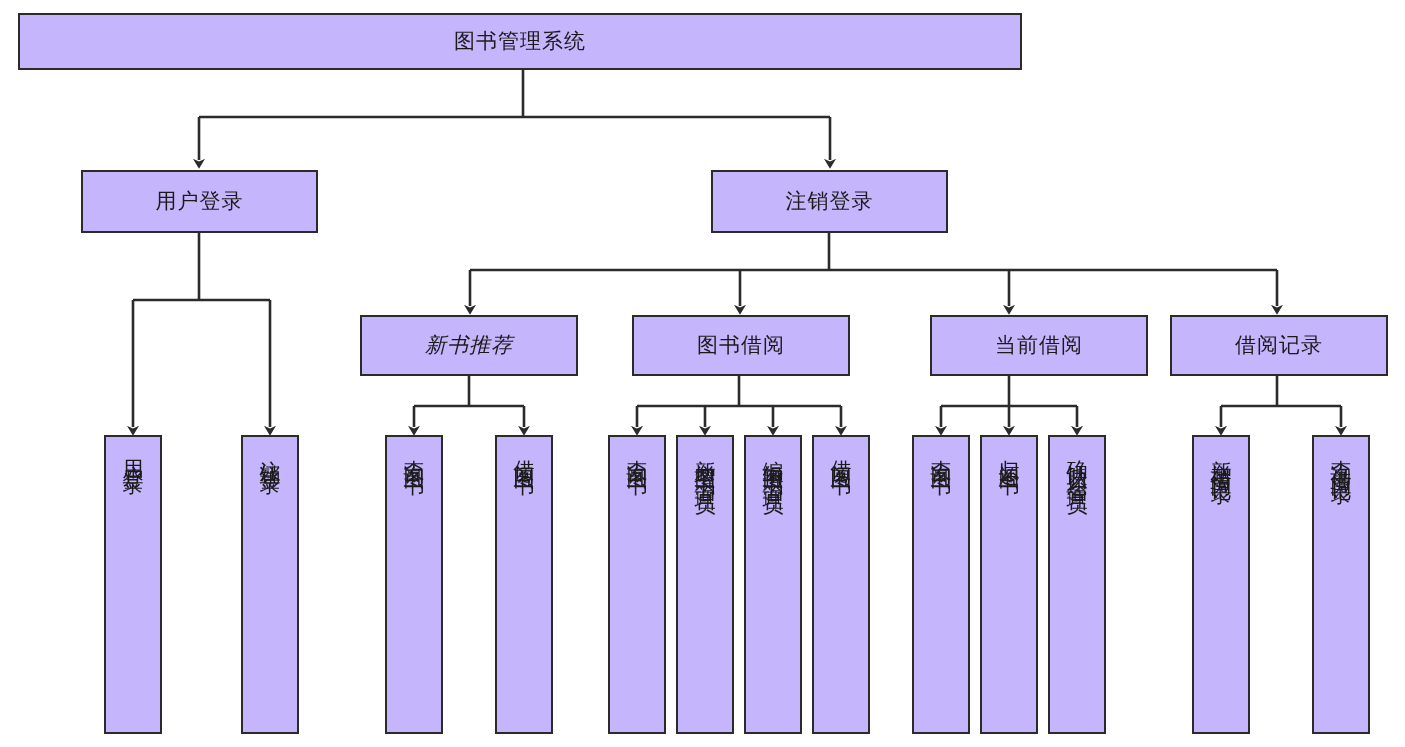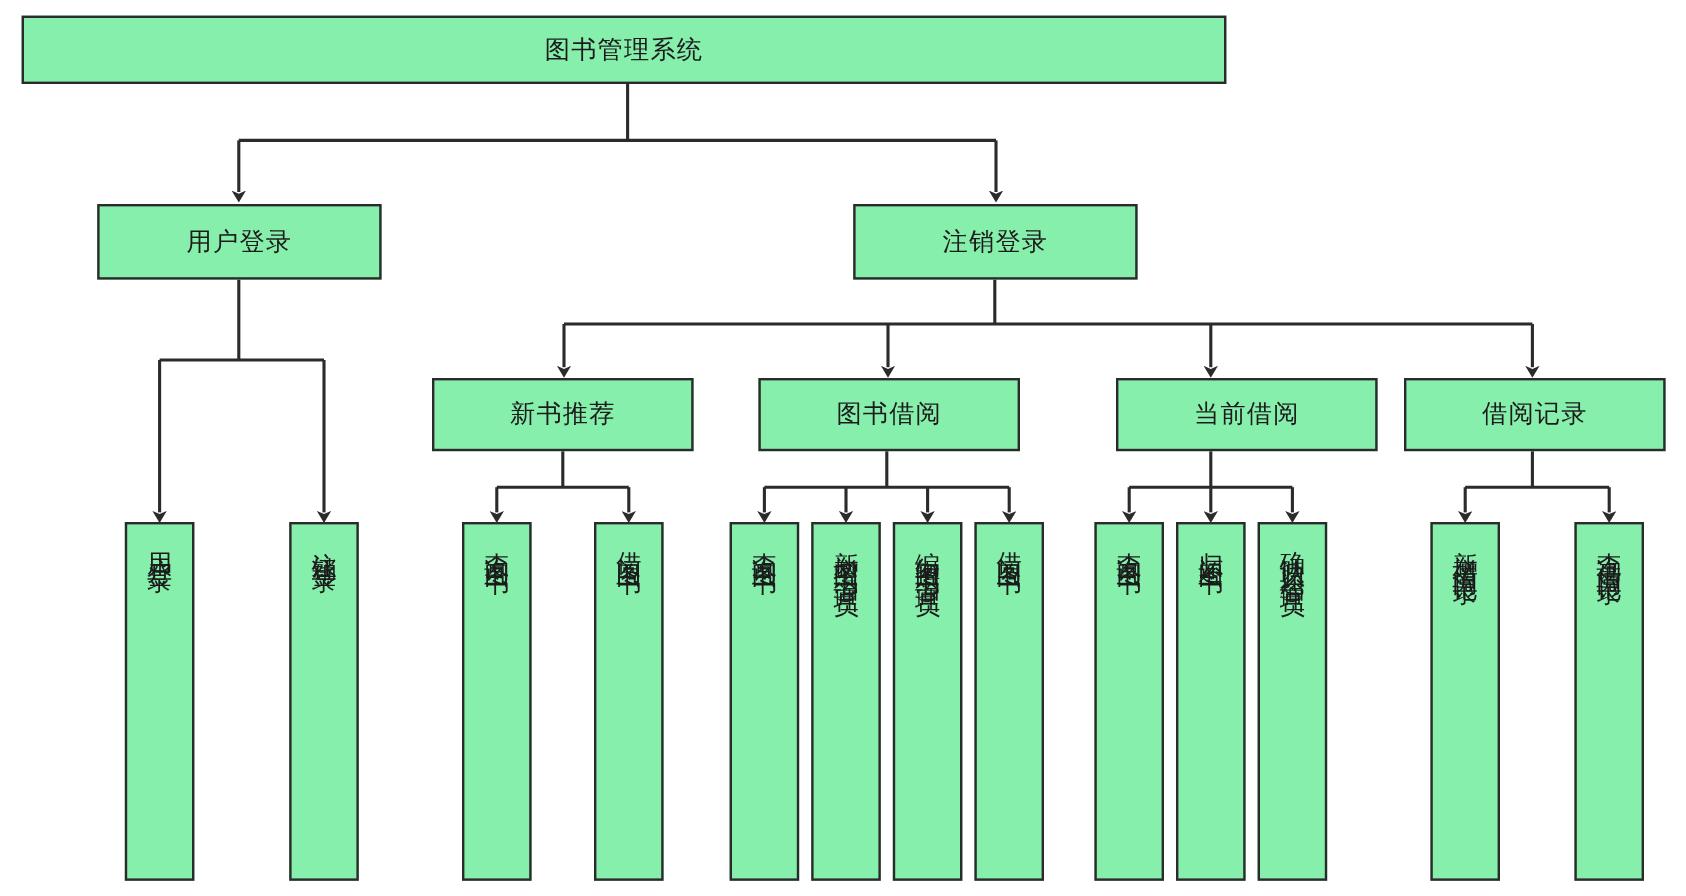--- a/index.html
+++ b/index.html
@@ -11,21 +11,21 @@
     height:747px;
     background:#ffffff;
     overflow:hidden;
   }
   #edges{position:absolute;left:0;top:0;width:1405px;height:747px;}
 
   
   .node{
     position:absolute;
     box-sizing:border-box;
-    background:#86efac;
+    background:#c4b5fd;
     border:2px solid #2b2b2b;
     display:flex;
     align-items:center;
     justify-content:center;
     color:#1b1b1b;
   }
   .node .lbl{
     display:block;
     text-align:center;
     line-height:1.18;
@@ -125,21 +125,21 @@
   </div>
 
   <div class="node horiz" style="left:81px;top:170px;width:237px;height:63px;">
     <span class="lbl">用户登录</span>
   </div>
 
   <div class="node horiz" style="left:711px;top:170px;width:237px;height:63px;">
     <span class="lbl">注销登录</span>
   </div>
 
-  <div class="node horiz" style="left:360px;top:315px;width:218px;height:61px;">
+  <div class="node horiz" style="left:360px;top:315px;width:218px;height:61px;font-style:italic;">
     <span class="lbl">新书推荐</span>
   </div>
 
   <div class="node horiz" style="left:632px;top:315px;width:218px;height:61px;">
     <span class="lbl">图书借阅</span>
   </div>
 
   <div class="node horiz" style="left:901px;top:315px;width:218px;height:61px;margin-left:29px;">
     <span class="lbl">当前借阅</span>
   </div>

